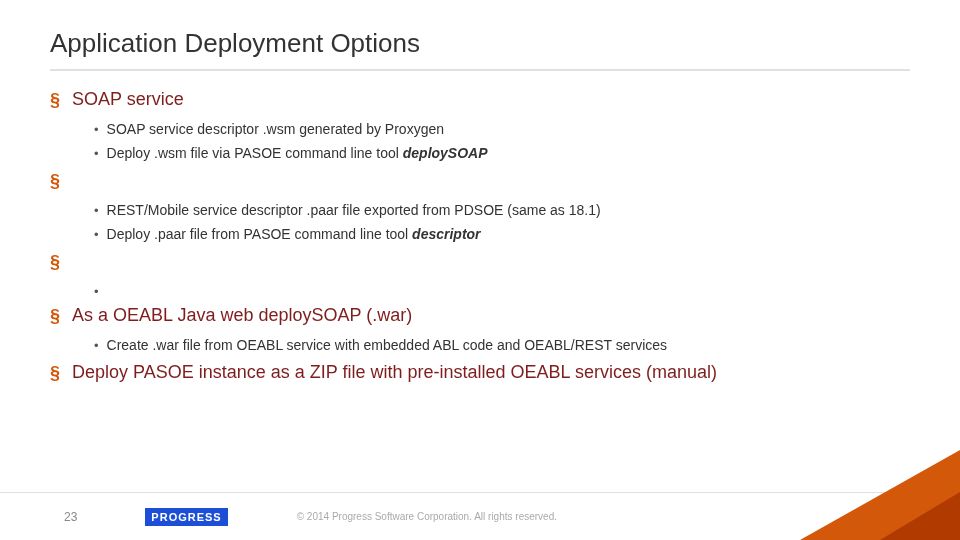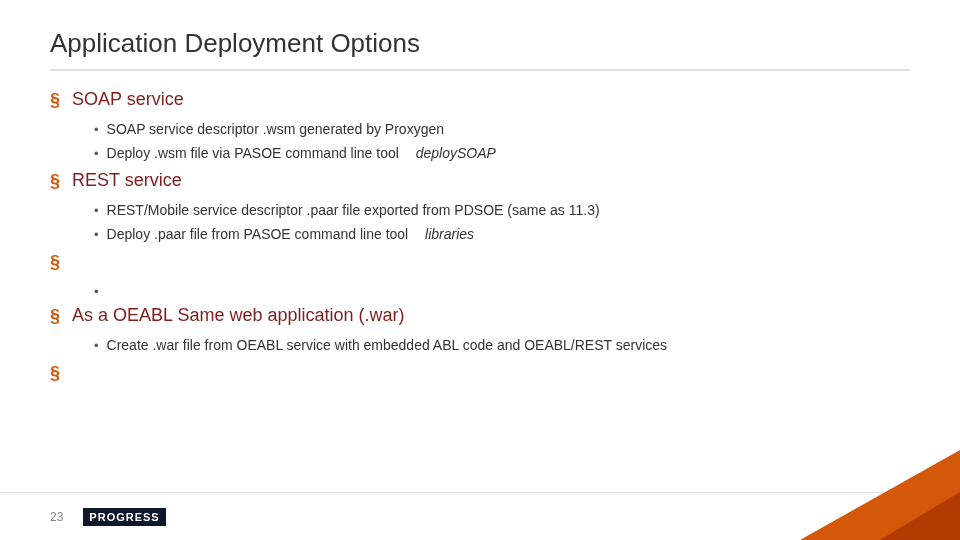--- a/index.html
+++ b/index.html
@@ -76,51 +76,51 @@
       flex-shrink: 0;
     }
 
     .sub-text {
       font-size: 14px;
       color: #333333;
       line-height: 1.5;
     }
 
     .bold-italic {
-      font-weight: normal;
+      font-weight: bold;
       font-style: italic;
-      margin-left: 13px;
     }
 
     
     .footer {
       position: absolute;
       bottom: 0;
       left: 0;
       right: 0;
       height: 48px;
       display: flex;
       align-items: center;
-      padding: 0 50px;
+      padding: 0 64px;
       border-top: 1px solid #e0e0e0;
+      gap: 48px;
     }
 
     .footer-page {
       font-size: 12px;
       color: #888888;
       margin-right: 20px;
     }
 
     .progress-logo {
       display: flex;
       align-items: center;
     }
 
     .progress-logo-box {
-      background: #0f172a;
+      background: #1d4ed8;
       color: white;
       font-size: 11px;
       font-weight: bold;
       padding: 3px 6px;
       letter-spacing: 1px;
       margin-right: 11px;
     }
 
     .footer-copy {
       font-size: 10px;
@@ -171,62 +171,63 @@
         <span class="sub-text">SOAP service descriptor .wsm generated by Proxygen</span>
       </div>
       <div class="sub-item">
         <span class="sub-bullet">•</span>
         <span class="sub-text">Deploy .wsm file via PASOE command line tool <span class="bold-italic">deploySOAP</span></span>
       </div>
     </div>
 
     <div class="section-item">
       <span class="section-bullet">§</span>
-      <span class="section-label">REST service</span>
-    </div>
-    <div class="sub-items">
-      <div class="sub-item">
-        <span class="sub-bullet">•</span>
-        <span class="sub-text">REST/Mobile service descriptor .paar file exported from PDSOE  (same as 11.3)</span>
-      </div>
-      <div class="sub-item">
-        <span class="sub-bullet">•</span>
-        <span class="sub-text">Deploy .paar file from PASOE command line tool <span class="bold-italic">libraries</span></span>
-      </div>
-    </div>
-
-    <div class="section-item">
-      <span class="section-bullet">§</span>
-    </div>
-    <div class="sub-items">
-      <div class="sub-item">
-        <span class="sub-bullet">•</span>
-      </div>
-    </div>
-
-    <div class="section-item">
-      <span class="section-bullet">§</span>
-      <span class="section-label">As a OEABL Same web application (.war)</span>
+    </div>
+    <div class="sub-items">
+      <div class="sub-item">
+        <span class="sub-bullet">•</span>
+        <span class="sub-text">REST/Mobile service descriptor .paar file exported from PDSOE  (same as 18.1)</span>
+      </div>
+      <div class="sub-item">
+        <span class="sub-bullet">•</span>
+        <span class="sub-text">Deploy .paar file from PASOE command line tool <span class="bold-italic">descriptor</span></span>
+      </div>
+    </div>
+
+    <div class="section-item">
+      <span class="section-bullet">§</span>
+    </div>
+    <div class="sub-items">
+      <div class="sub-item">
+        <span class="sub-bullet">•</span>
+      </div>
+    </div>
+
+    <div class="section-item">
+      <span class="section-bullet">§</span>
+      <span class="section-label">As a OEABL Java web deploySOAP (.war)</span>
     </div>
     <div class="sub-items">
       <div class="sub-item">
         <span class="sub-bullet">•</span>
         <span class="sub-text">Create .war file from OEABL service with embedded ABL code and OEABL/REST services</span>
       </div>
     </div>
 
     <div class="section-item">
       <span class="section-bullet">§</span>
+      <span class="section-label">Deploy PASOE instance as a ZIP file with pre-installed OEABL services  (manual)</span>
     </div>
 
   </div>
 
   <div class="footer">
     <span class="footer-page">23</span>
     <div class="progress-logo">
       <span class="progress-logo-box">PROGRESS</span>
     </div>
+    <span class="footer-copy">© 2014 Progress Software Corporation. All rights reserved.</span>
   </div>
 
   <div class="triangle-decoration"></div>
   <div class="triangle-decoration-small"></div>
 
 </div>
 
 </body></html>

